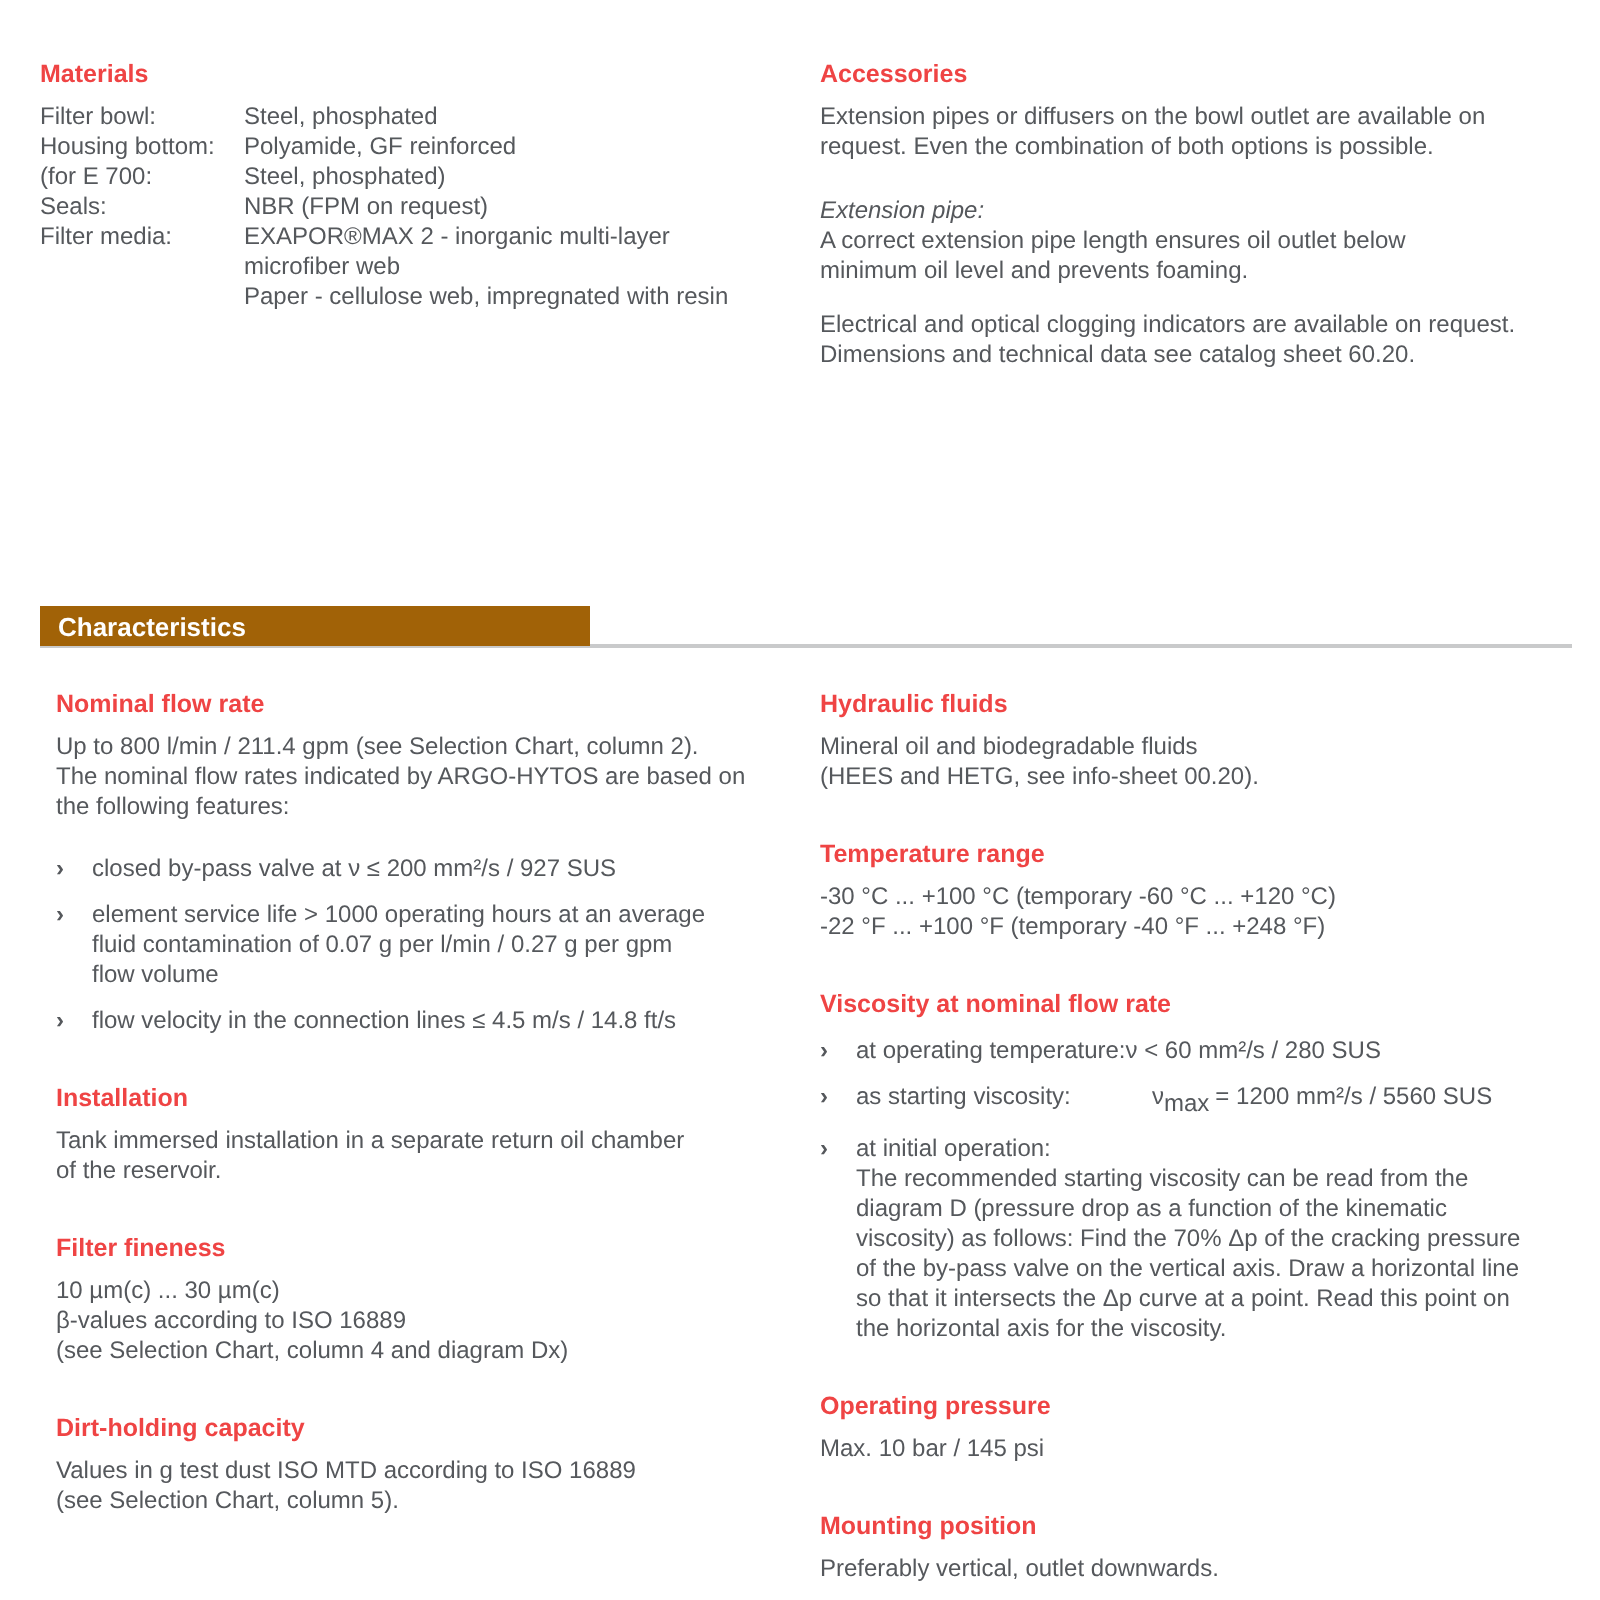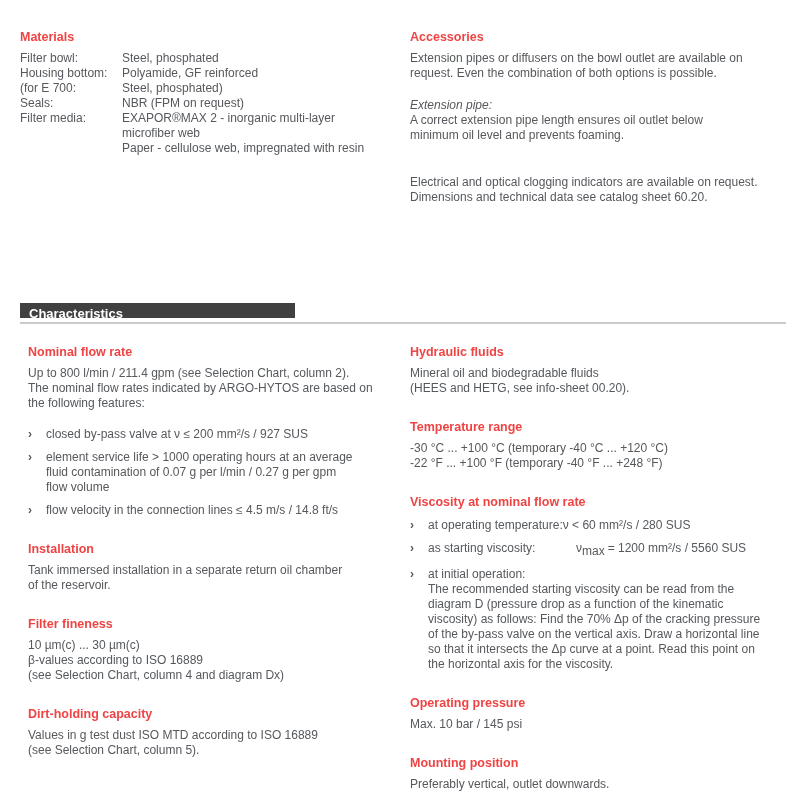--- a/index.html
+++ b/index.html
@@ -40,42 +40,42 @@
   .tline { white-space: nowrap; }
 
   
   .mat-row { display: flex; }
   .mat-label { width: 102px; flex: 0 0 102px; }
   .mat-value { flex: 1; white-space: nowrap; }
 
   
   .sub-block { margin-top: 17px; }
   .sub-label { font-style: italic; }
-  .note-block { margin-top: 32px; }
+  .note-block { margin-top: 12px; }
 
   
   .banner {
     position: absolute;
     left: 20px;
     top: 303px;
     width: 766px;
     height: 21px;
   }
   .banner-rule {
     position: absolute;
     left: 0; right: 0; bottom: 0;
     height: 2px;
     background: #c9cacb;
   }
   .banner-label {
     position: absolute;
     left: 0; top: 0;
     width: 266px;
-    height: 15px;
-    background: #404040;
+    height: 20px;
+    background: #a16207;
     color: #ffffff;
     font-weight: bold;
     font-size: 13px;
     line-height: 21px;
     padding-left: 9px;
     white-space: nowrap;
   }
 
   
   .bullet-item {
@@ -214,21 +214,21 @@
 
   <div class="col char-right">
     <h3>Hydraulic fluids</h3>
     <div>
         <div class="tline">Mineral oil and biodegradable fluids</div>
         <div class="tline">(HEES and HETG, see info-sheet 00.20).</div>
       </div>
 
     <h3>Temperature range</h3>
     <div>
-        <div class="tline">-30 °C ... +100 °C (temporary -40 °C ... +120 °C)</div>
+        <div class="tline">-30 °C ... +100 °C (temporary -60 °C ... +120 °C)</div>
         <div class="tline">-22 °F ... +100 °F (temporary -40 °F ... +248 °F)</div>
       </div>
 
     <h3>Viscosity at nominal flow rate</h3>
 
     <div class="bullet-item">
       <span class="bullet-glyph">›</span>
       <div class="bullet-body">
           <div class="tline">at operating temperature:ν &lt; 60 mm²/s / 280 SUS</div>
         </div>

